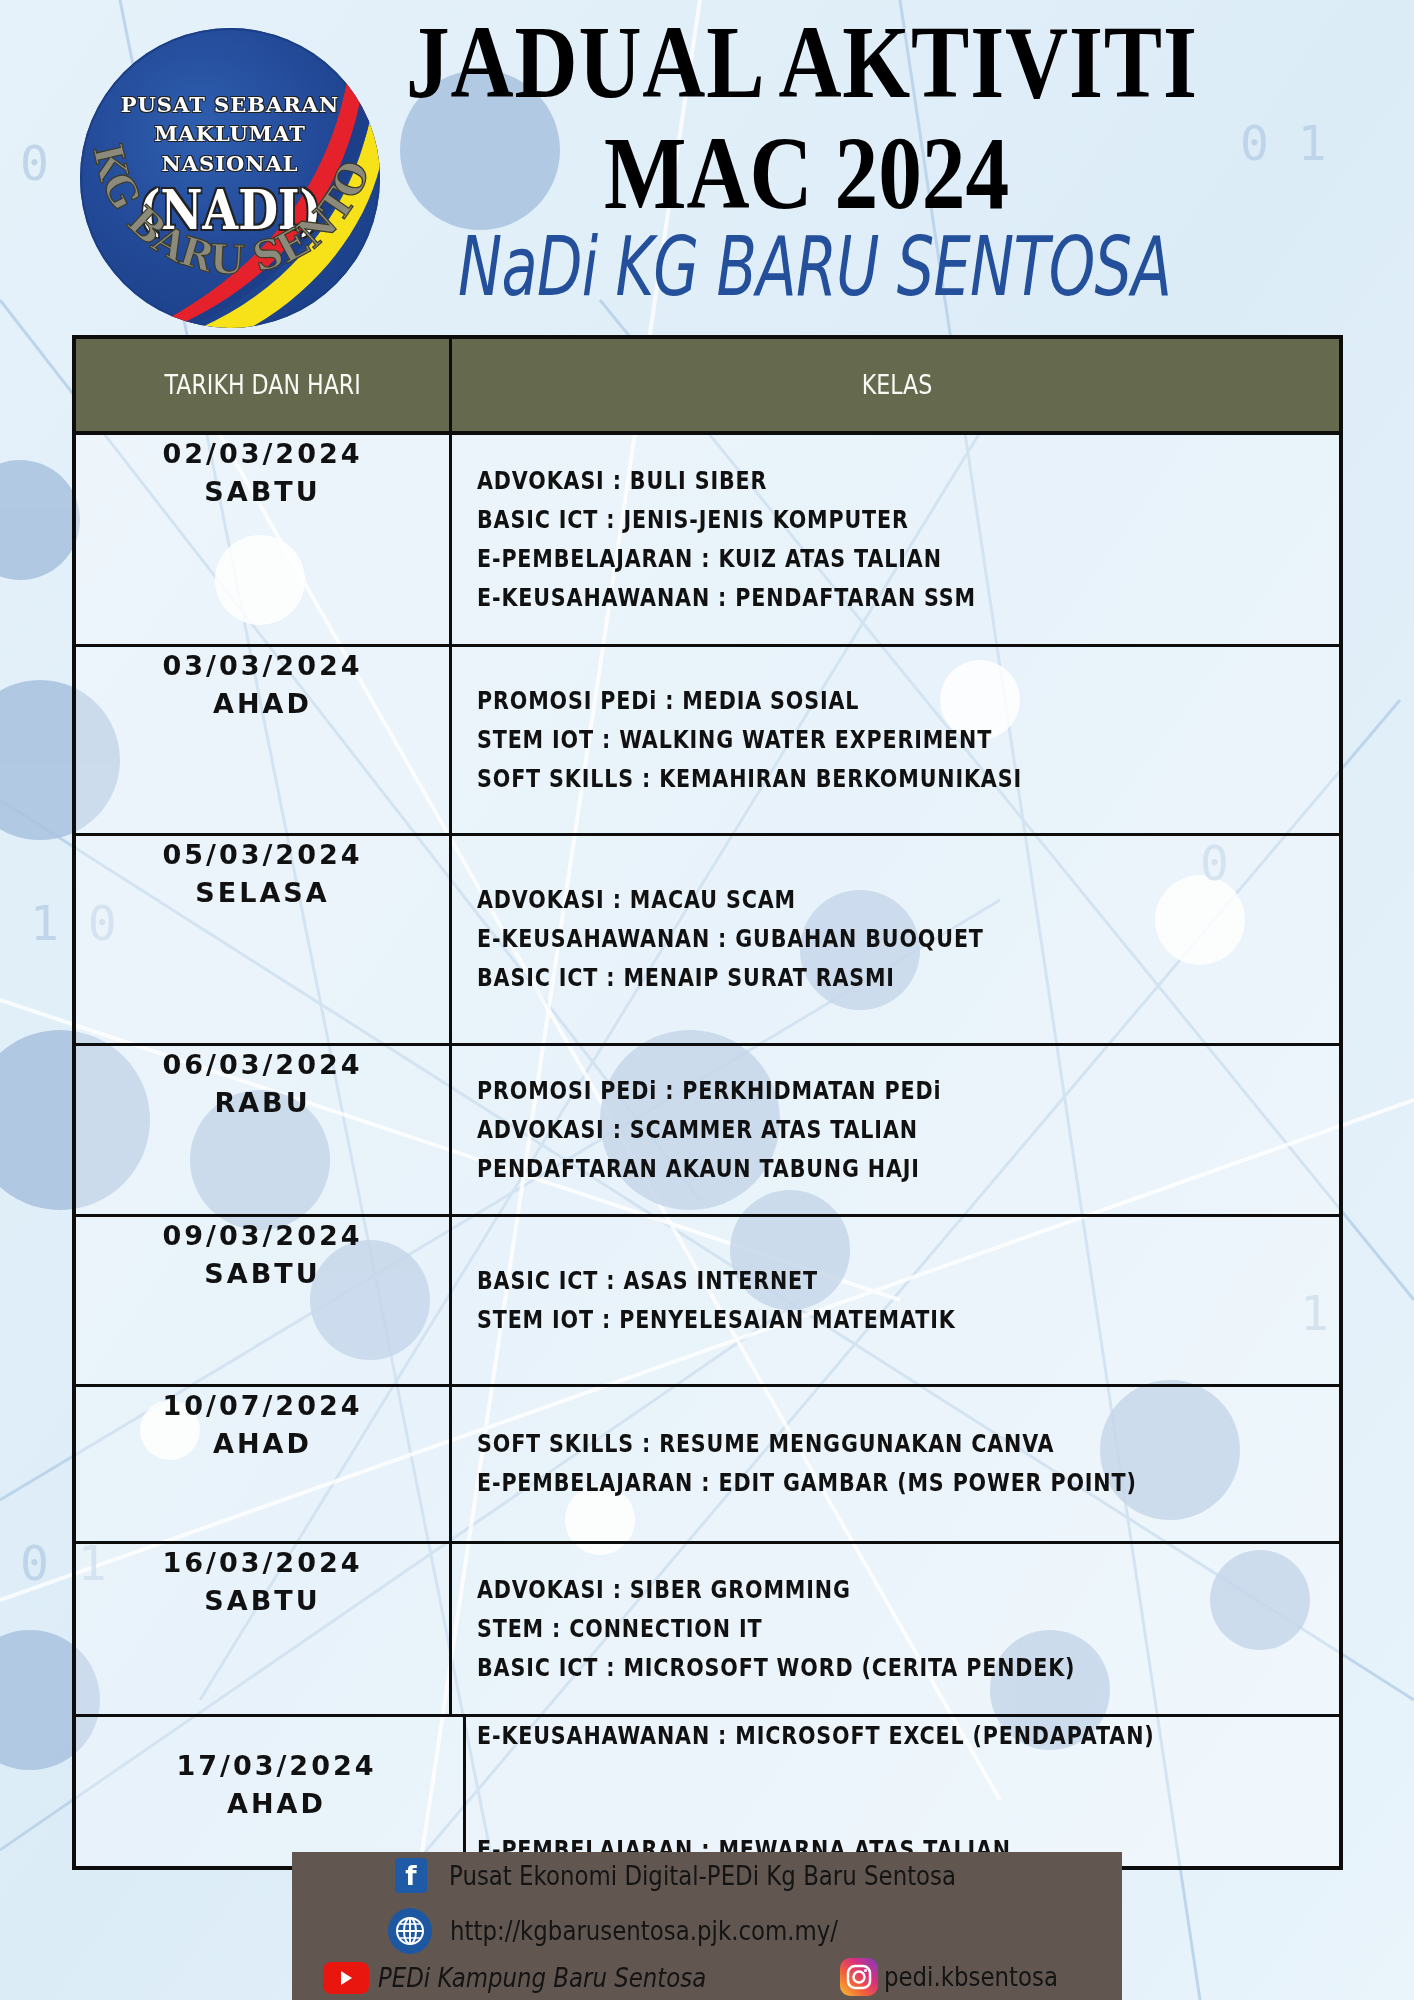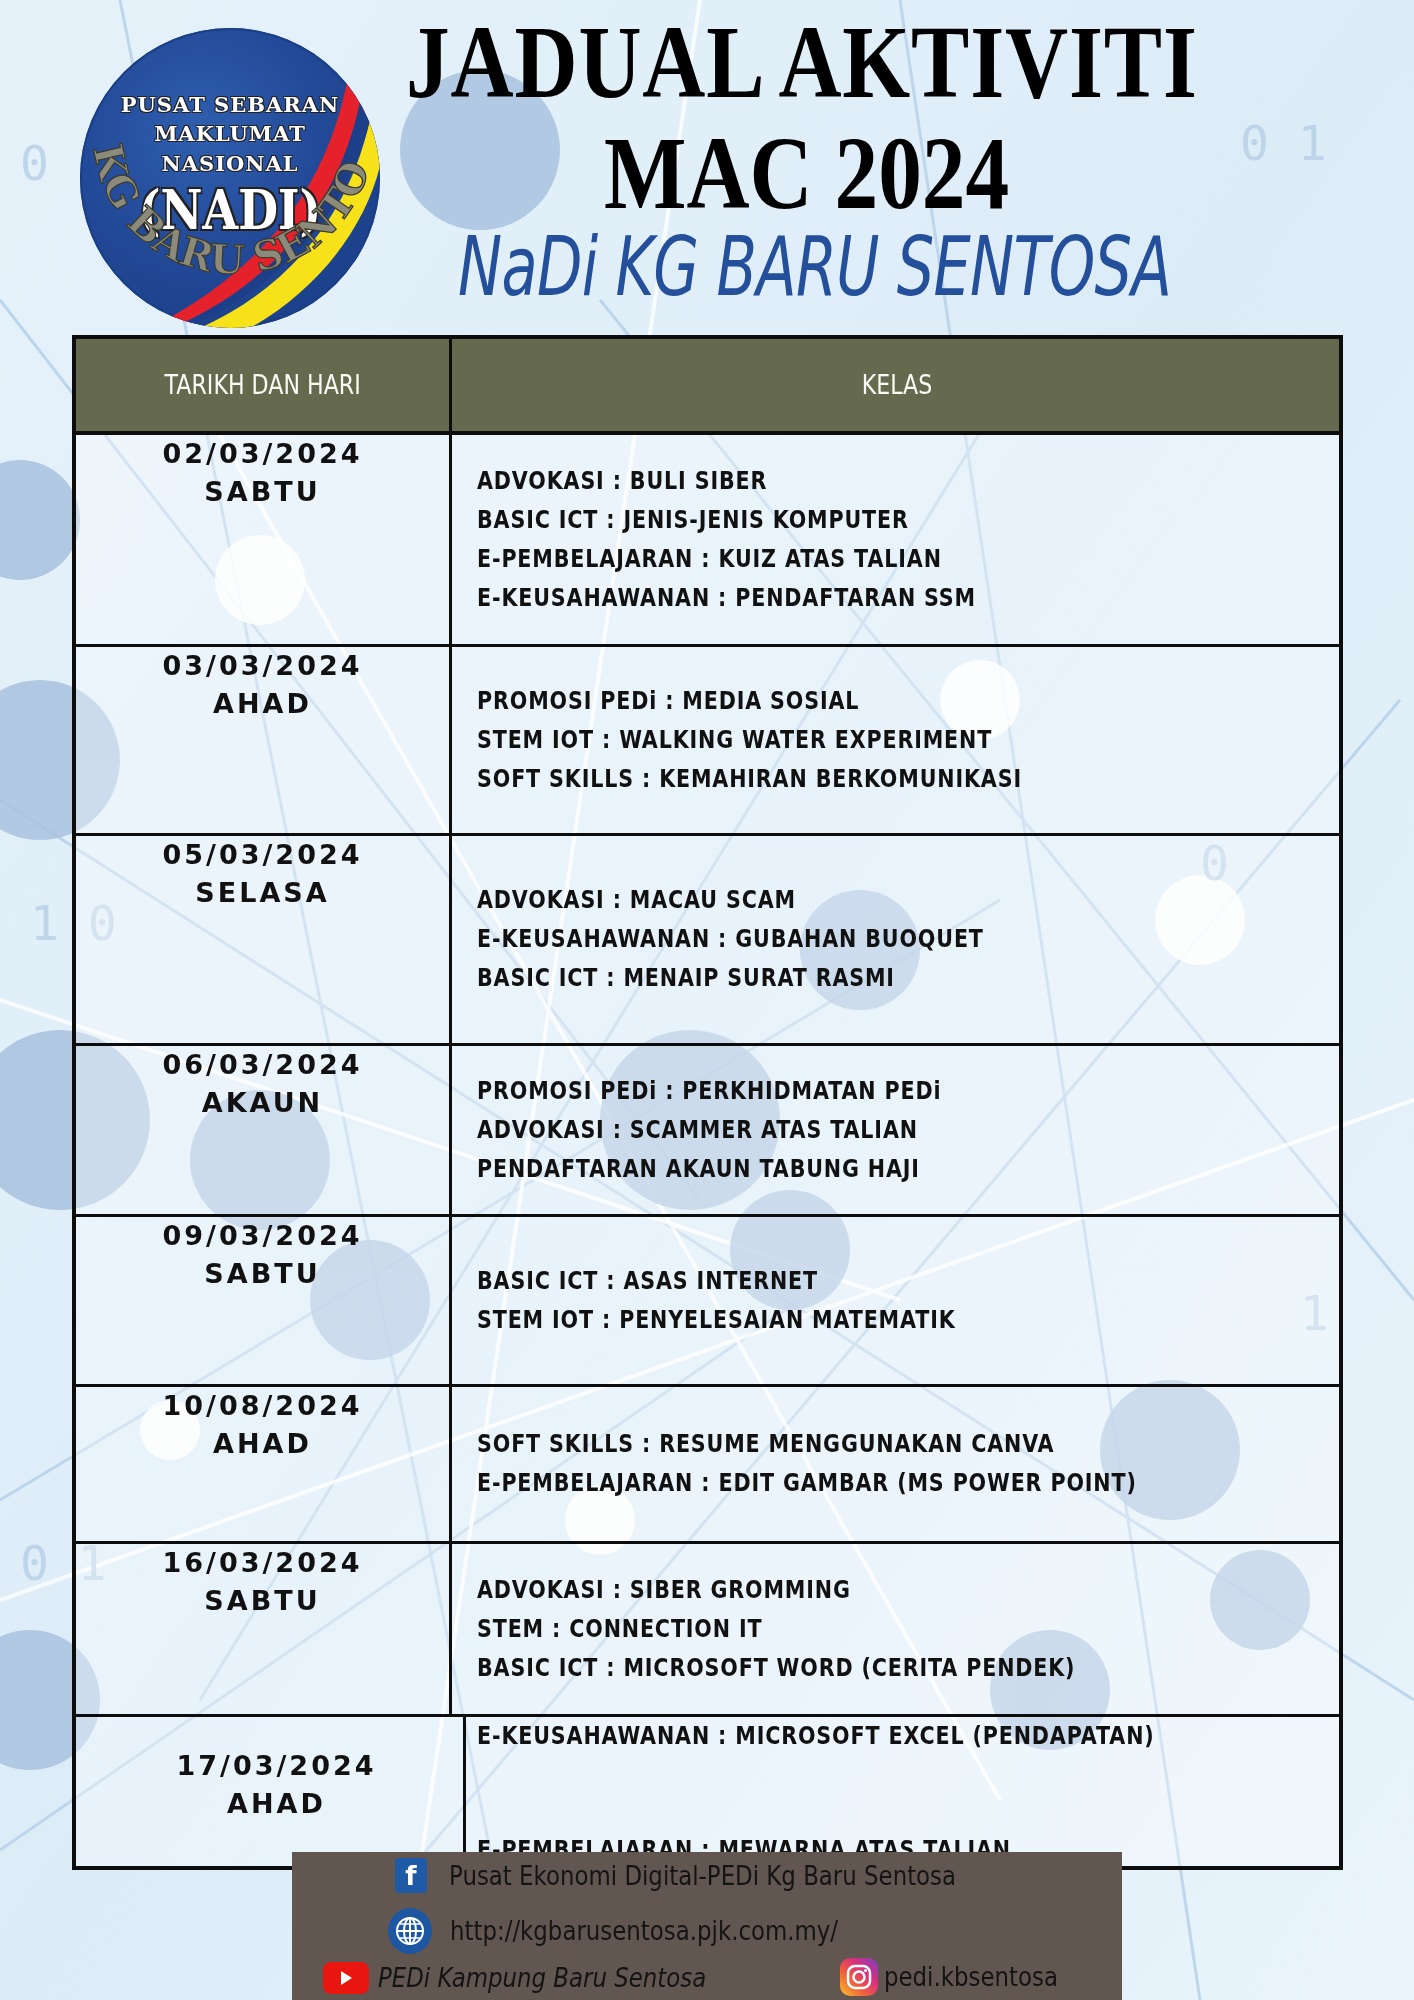--- a/index.html
+++ b/index.html
@@ -226,21 +226,21 @@
     <div class="cell-class">
       <div>ADVOKASI : MACAU SCAM</div>
       <div>E-KEUSAHAWANAN : GUBAHAN BUOQUET</div>
       <div>BASIC ICT : MENAIP SURAT RASMI</div>
     </div>
   </div>
 
   <div class="row" style="top:707px;height:171px;">
     <div class="cell-date">
       <div>06/03/2024</div>
-      <div>AKAUN</div>
+      <div>RABU</div>
     </div>
     <div class="cell-class">
       <div>PROMOSI PEDi : PERKHIDMATAN PEDi</div>
       <div>ADVOKASI : SCAMMER ATAS TALIAN</div>
       <div>PENDAFTARAN AKAUN TABUNG HAJI</div>
     </div>
   </div>
 
   <div class="row" style="top:878px;height:170px;">
     <div class="cell-date">
@@ -248,21 +248,21 @@
       <div>SABTU</div>
     </div>
     <div class="cell-class">
       <div>BASIC ICT : ASAS INTERNET</div>
       <div>STEM IOT : PENYELESAIAN MATEMATIK</div>
     </div>
   </div>
 
   <div class="row" style="top:1048px;height:157px;">
     <div class="cell-date">
-      <div>10/08/2024</div>
+      <div>10/07/2024</div>
       <div>AHAD</div>
     </div>
     <div class="cell-class">
       <div>SOFT SKILLS : RESUME MENGGUNAKAN CANVA</div>
       <div>E-PEMBELAJARAN : EDIT GAMBAR (MS POWER POINT)</div>
     </div>
   </div>
 
   <div class="row" style="top:1205px;height:173px;">
     <div class="cell-date">

